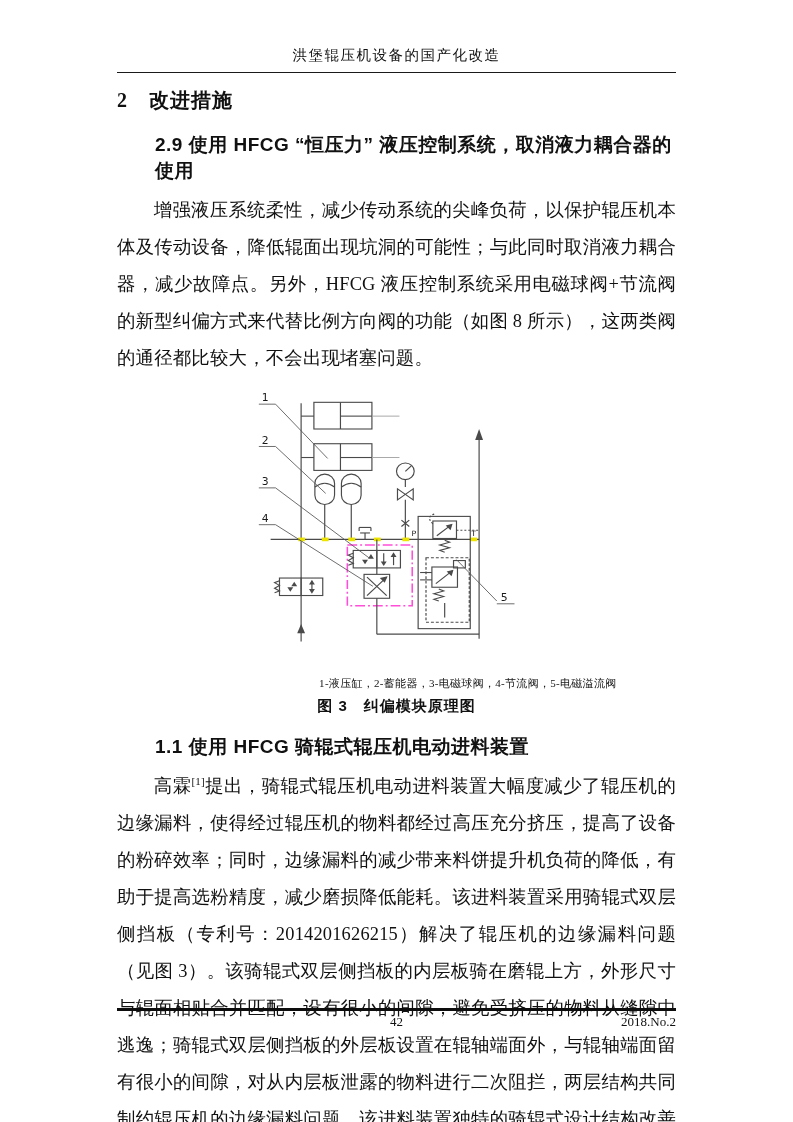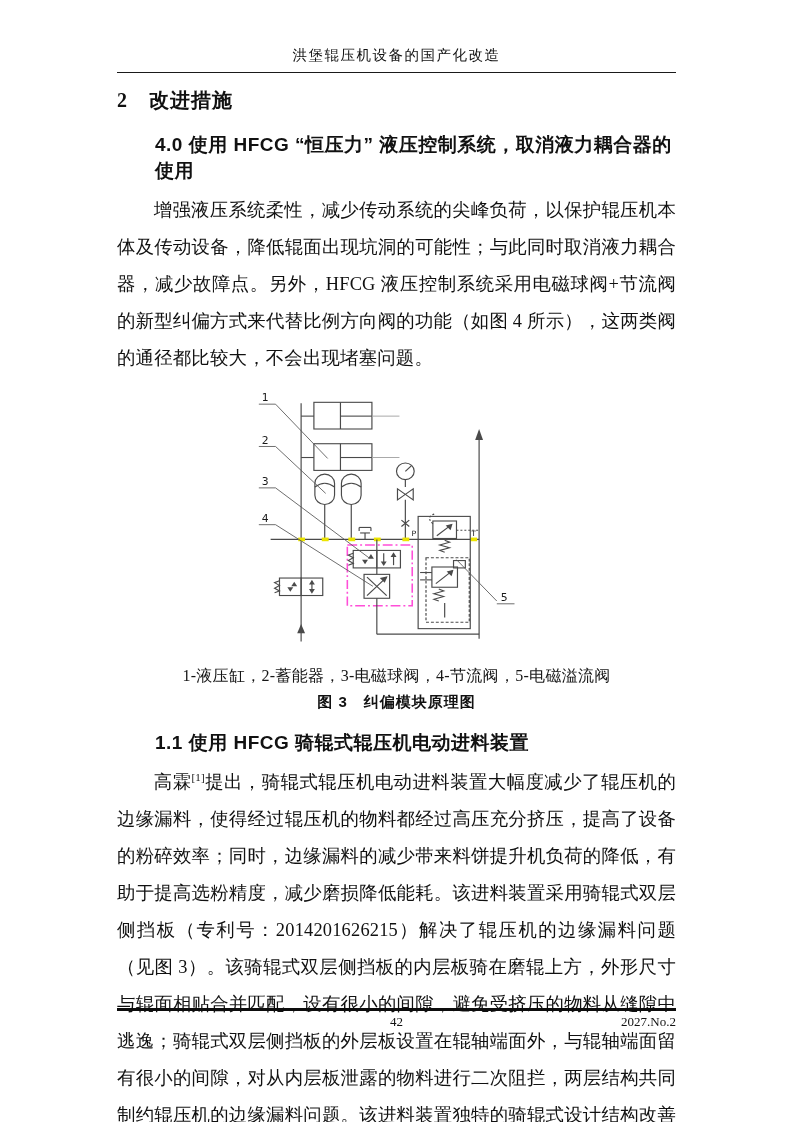--- a/index.html
+++ b/index.html
@@ -51,24 +51,25 @@
   p.body-par sup{
     font-size:11px;
     line-height:0;
   }
   figure.schematic{
     margin:6px auto 0 auto;
     width:440px;
     text-align:center;
   }
   .fig-legend{
-    font-size:16px;
-    margin-top:3px;
+    font-size:11px;
+    margin-top:13px;
     color:#161616;
     letter-spacing:0.3px;
+    text-align:right;
   }
   .fig-caption{
     font-family:"Liberation Sans","DejaVu Sans",sans-serif;
     font-size:15px;
     font-weight:bold;
     margin-top:6px;
     letter-spacing:1px;
   }
   .page-footer{
     position:absolute;
@@ -98,23 +99,23 @@
 
 <div class="page">
 
   <header>
     <div class="running-title">洪堡辊压机设备的国产化改造</div>
     <hr class="header-rule">
   </header>
 
   <h1 class="sec">2　改进措施</h1>
 
-  <h2 class="sec">4.0 使用 HFCG “恒压力” 液压控制系统，取消液力耦合器的使用</h2>
-
-  <p class="body-par">增强液压系统柔性，减少传动系统的尖峰负荷，以保护辊压机本体及传动设备，降低辊面出现坑洞的可能性；与此同时取消液力耦合器，减少故障点。另外，HFCG 液压控制系统采用电磁球阀+节流阀的新型纠偏方式来代替比例方向阀的功能（如图 4 所示），这两类阀的通径都比较大，不会出现堵塞问题。</p>
+  <h2 class="sec">2.9 使用 HFCG “恒压力” 液压控制系统，取消液力耦合器的使用</h2>
+
+  <p class="body-par">增强液压系统柔性，减少传动系统的尖峰负荷，以保护辊压机本体及传动设备，降低辊面出现坑洞的可能性；与此同时取消液力耦合器，减少故障点。另外，HFCG 液压控制系统采用电磁球阀+节流阀的新型纠偏方式来代替比例方向阀的功能（如图 8 所示），这两类阀的通径都比较大，不会出现堵塞问题。</p>
 
   <figure class="schematic">
     <svg width="295" height="276" viewBox="0 0 300 300" preserveAspectRatio="none" xmlns="http://www.w3.org/2000/svg">
 
       <g>
         <line class="ln" x1="53" y1="22" x2="53" y2="212"></line>
         <line class="ln" x1="53" y1="231" x2="53" y2="281"></line>
         <polygon class="fillarrow" points="53,262 49,272 57,272"></polygon>
       </g>
 
@@ -267,17 +268,17 @@
   </figure>
 
   <h2 class="sec">1.1 使用 HFCG 骑辊式辊压机电动进料装置</h2>
 
   <p class="body-par"><span>高霖</span><sup>[1]</sup><span>提出，骑辊式辊压机电动进料装置大幅度减少了辊压机的边缘漏料，使得经过辊压机的物料都经过高压充分挤压，提高了设备的粉碎效率；同时，边缘漏料的减少带来料饼提升机负荷的降低，有助于提高选粉精度，减少磨损降低能耗。该进料装置采用骑辊式双层侧挡板（专利号：2014201626215）解决了辊压机的边缘漏料问题（见图 3）。该骑辊式双层侧挡板的内层板骑在磨辊上方，外形尺寸与辊面相贴合并匹配，设有很小的间隙，避免受挤压的物料从缝隙中逃逸；骑辊式双层侧挡板的外层板设置在辊轴端面外，与辊轴端面留有很小的间隙，对从内层板泄露的物料进行二次阻拦，两层结构共同制约辊压机的边缘漏料问题。该进料装置独特的骑辊式设计结构改善辊压机在使用中出现的边缘漏料、磨辊端</span></p>
 
   <footer class="page-footer">
     <hr class="footer-rule">
     <div class="footer-row">
       <span class="footer-page">42</span>
-      <span class="footer-issue">2027.No.2</span>
+      <span class="footer-issue">2018.No.2</span>
     </div>
   </footer>
 
 </div>
 
 </body></html>

